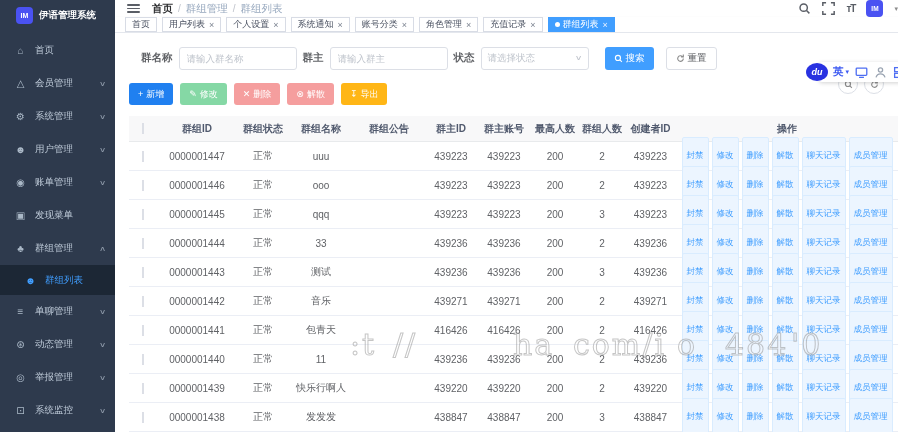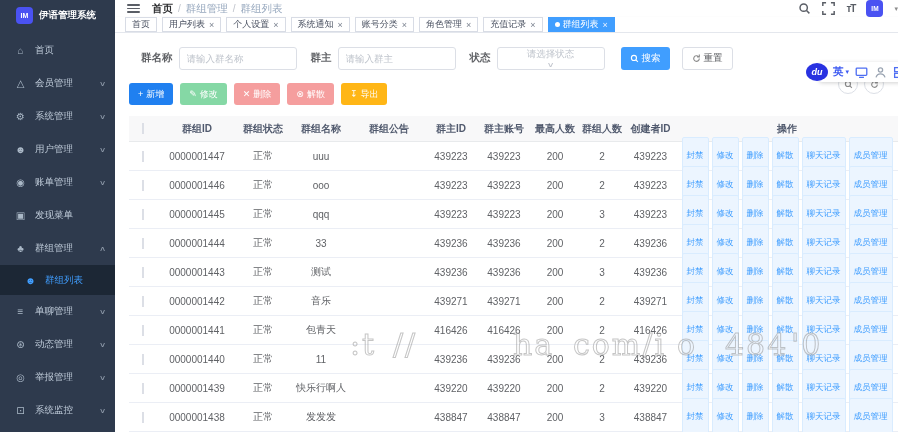--- a/index.html
+++ b/index.html
@@ -45,27 +45,27 @@
   .tab .tab-dot { display:none; width:5px; height:5px; border-radius:50%; background:#fff; margin-right:3px; }
   .tab .tab-close { margin-left:4px; font-size:9px; color:#7d8491; }
   .tab.active { background:#409eff; border-color:#409eff; color:#fff; }
   .tab.active .tab-dot { display:inline-block; }
   .tab.active .tab-close { color:#e8f1ff; }
 
   
   .content { flex:1; position:relative; padding:12px 10px 0 14px; background:#fff; }
 
   .search-row { display:flex; align-items:center; gap:6px; font-size:10.5px; height:26px; }
-  .form-label { color:#606266; font-weight:bold; margin-left:8px; white-space:nowrap; }
+  .form-label { color:#606266; font-weight:bold; margin-left:0; white-space:nowrap; }
   .form-label.first { margin-left:12px; }
   .txt-input { width:118px; height:23px; border:1px solid #dcdfe6; border-radius:3px; padding:0 7px;
     font-size:9.5px; color:#606266; outline:none; font-family:inherit; }
   .txt-input::placeholder { color:#bfc4cc; }
   .select-box { width:108px; height:23px; border:1px solid #dcdfe6; border-radius:3px; padding:0 6px;
-    display:flex; align-items:center; justify-content:space-between; color:#bfc4cc; font-size:9.5px; cursor:pointer;flex-direction:column; }
+    display:flex; align-items:center; justify-content:space-between; color:#bfc4cc; font-size:9.5px; cursor:pointer; }
   .select-caret { font-size:7px; color:#c0c4cc; transform:scaleX(1.5); }
   .btn { display:inline-flex; align-items:center; gap:3px; height:23px; padding:0 9px; border:none;
     border-radius:3px; font-size:9.5px; cursor:pointer; font-family:inherit; white-space:nowrap; }
   .btn-search { background:#409eff; color:#fff; margin-left:10px; }
   .btn-reset { background:#fff; color:#606266; border:1px solid #dcdfe6; margin-left:6px; }
   .btn svg { display:block; }
 
   .toolbar-row { display:flex; align-items:center; gap:7px; margin-top:11px; height:24px; position:relative; }
   .btn-mini { height:22px; padding:0 9px; border-radius:3px; color:#fff; font-size:9px; display:inline-flex;
     align-items:center; gap:3px; border:none; cursor:pointer; font-family:inherit; }

